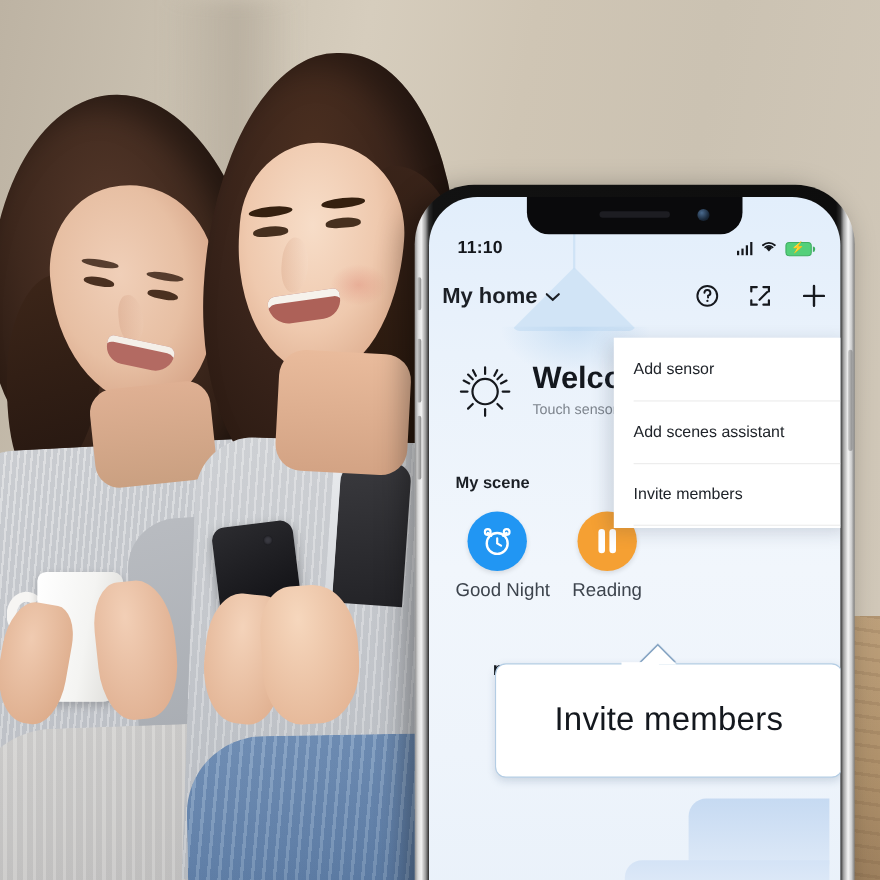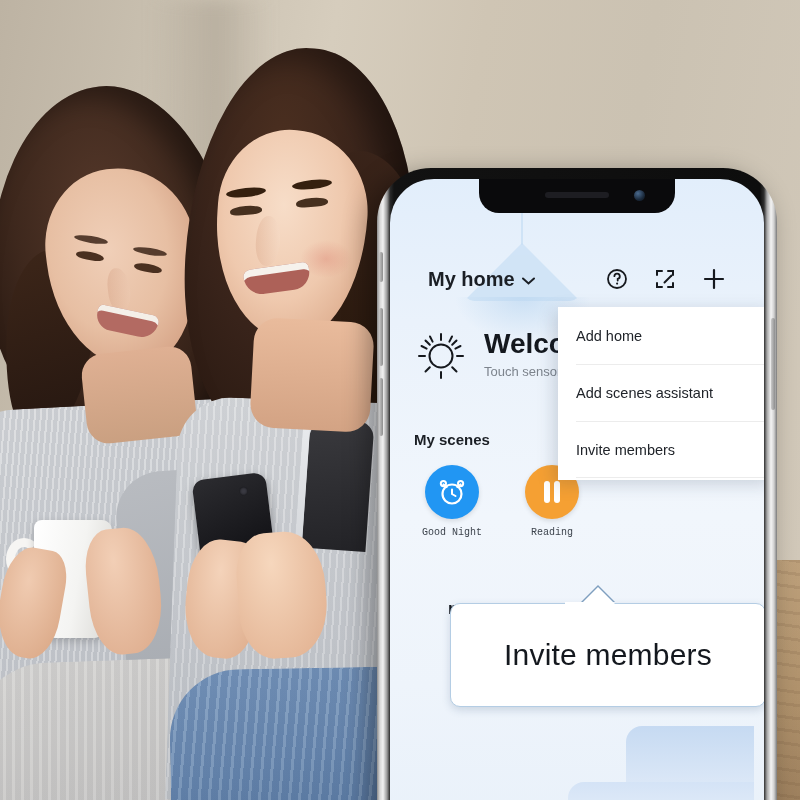--- a/index.html
+++ b/index.html
@@ -343,22 +343,22 @@
   }
   .batt::after {
     content:""; position: absolute; right: -4px; top: 3.5px;
     width: 2.5px; height: 5px; background: #3fae62; border-radius: 0 2px 2px 0;
   }
   .bolt { font-size: 10px; line-height: 1; color: #0c2e17; font-weight: bold; }
 
   
   .app-header {
     position: absolute; top: 68px; left: 0; width: 100%; height: 44px;
-    display: flex; align-items: flex-end; justify-content: space-between;
-    padding: 0 38px; z-index: 4;
+    display: flex; align-items: center; justify-content: space-between;
+    padding: 0 12px; z-index: 4;
   }
   .home-sel {
     display: flex; align-items: center; gap: 7px;
     font-size: 20px; font-weight: bold; color: #1b1f25;
   }
   .chev { font-size: 14px; line-height: 1; color: #1b1f25; }
   .hdr-icons { display: flex; align-items: center; gap: 26px; }
   .ic { color: #16191e; display: flex; align-items: center; }
 
   
@@ -384,21 +384,21 @@
     position: absolute; top: 286px; left: 24px; right: 0;
     display: flex; gap: 24px; z-index: 2;
   }
   .scene-item { width: 76px; text-align: center; }
   .scene-circle {
     width: 54px; height: 54px; border-radius: 50%;
     margin: 0 auto 8px auto;
     display: flex; align-items: center; justify-content: center;
     box-shadow: 0 2px 5px rgba(0,0,0,.12);
   }
-  .scene-name { font-size: 10px; color: #3d444d; white-space: nowrap; font-family: Liberation Mono, monospace; }
+  .scene-name { font-size: 17px; color: #3d444d; white-space: nowrap; }
   .pause-bars { display: flex; gap: 4px; }
   .pause-bars i { display:block; width: 6px; height: 22px; background: #fff; border-radius: 3px; }
 
   
   .menu {
     position: absolute; left: 168px; top: 128px; width: 216px;
     background: #fff;
     box-shadow: -4px 4px 16px rgba(30,45,70,.18);
     z-index: 8;
     padding: 0 0 2px 0;
@@ -514,20 +514,41 @@
       <div class="lamp"></div>
       <div class="lamp-glow"></div>
       <div class="deco1"></div>
       <div class="deco2"></div>
 
       <div class="notch">
         <div class="notch-speaker"></div>
         <div class="notch-cam"></div>
       </div>
 
+      <div class="statusbar">
+        <div class="clock">11:10</div>
+        <div class="status-right">
+          <span class="sig">
+            <i></i>
+              <i></i>
+              <i></i>
+              <i></i>
+          </span>
+          <span>
+            <svg width="16" height="12" viewBox="0 0 16 12">
+              <path d="M8 10.6 L5.1 7.4 a4.3 4.3 0 0 1 5.8 0 Z" fill="#14171c"></path>
+              <path d="M2.6 4.9 a8 8 0 0 1 10.8 0" stroke="#14171c" stroke-width="1.7" fill="none" stroke-linecap="round"></path>
+              <path d="M4.6 6.9 a5.2 5.2 0 0 1 6.8 0" stroke="#14171c" stroke-width="1.6" fill="none" stroke-linecap="round"></path>
+            </svg>
+          </span>
+          <span class="batt">
+            <span class="bolt">⚡</span>
+          </span>
+        </div>
+      </div>
 
       <div class="app-header">
         <div class="home-sel">
           <span>My home</span>
           <span class="chev">
             <svg width="13" height="8" viewBox="0 0 13 8">
               <path d="M1 1.5 L6.5 6.5 L12 1.5" stroke="#1b1f25" stroke-width="2" fill="none" stroke-linecap="round"></path>
             </svg>
           </span>
         </div>
@@ -575,21 +596,21 @@
               <path d="M46.5 19 L41.4 21.6"></path>
             </g>
           </svg>
         </span>
         <div class="welcome-txt">
           <div class="welcome-title">Welcome home</div>
           <div class="welcome-sub">Touch sensor to set</div>
         </div>
       </div>
 
-      <div class="scenes-label">My scenes</div>
+      <div class="scenes-label">My scene</div>
       <div class="scenes-row">
         <div class="scene-item">
           <div class="scene-circle" style="background:#2196f3">
             <svg width="32" height="32" viewBox="0 0 32 32">
               <circle cx="16" cy="18" r="9.5" stroke="#fff" stroke-width="2.2" fill="none"></circle>
               <path d="M16 13.5 V18 L19.5 20" stroke="#fff" stroke-width="2" fill="none" stroke-linecap="round"></path>
               <path d="M7.5 8.5 L10.5 11" stroke="#fff" stroke-width="2.2" stroke-linecap="round"></path>
               <path d="M24.5 8.5 L21.5 11" stroke="#fff" stroke-width="2.2" stroke-linecap="round"></path>
               <circle cx="7.4" cy="7.6" r="2.6" stroke="#fff" stroke-width="2" fill="none"></circle>
               <circle cx="24.6" cy="7.6" r="2.6" stroke="#fff" stroke-width="2" fill="none"></circle>
@@ -605,21 +626,21 @@
               </span>
           </div>
           <div class="scene-name">Reading</div>
         </div>
       </div>
 
       <div class="behind-word">m</div>
 
       <div class="menu">
         <div class="menu-item">
-          <span>Add home</span>
+          <span>Add sensor</span>
         </div>
         <div class="menu-item">
           <span>Add scenes assistant</span>
         </div>
         <div class="menu-item">
           <span>Invite members</span>
           <span class="menu-last-rule"></span>
         </div>
       </div>
 

